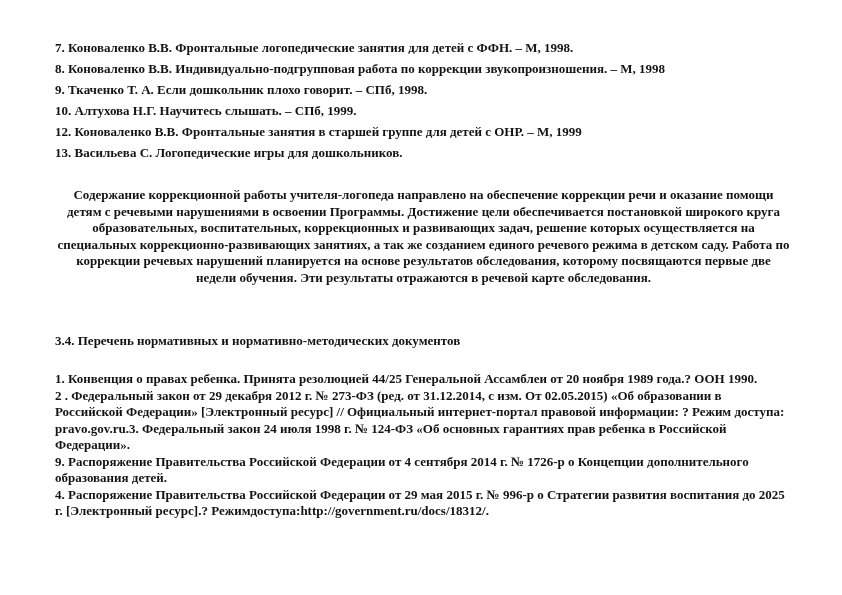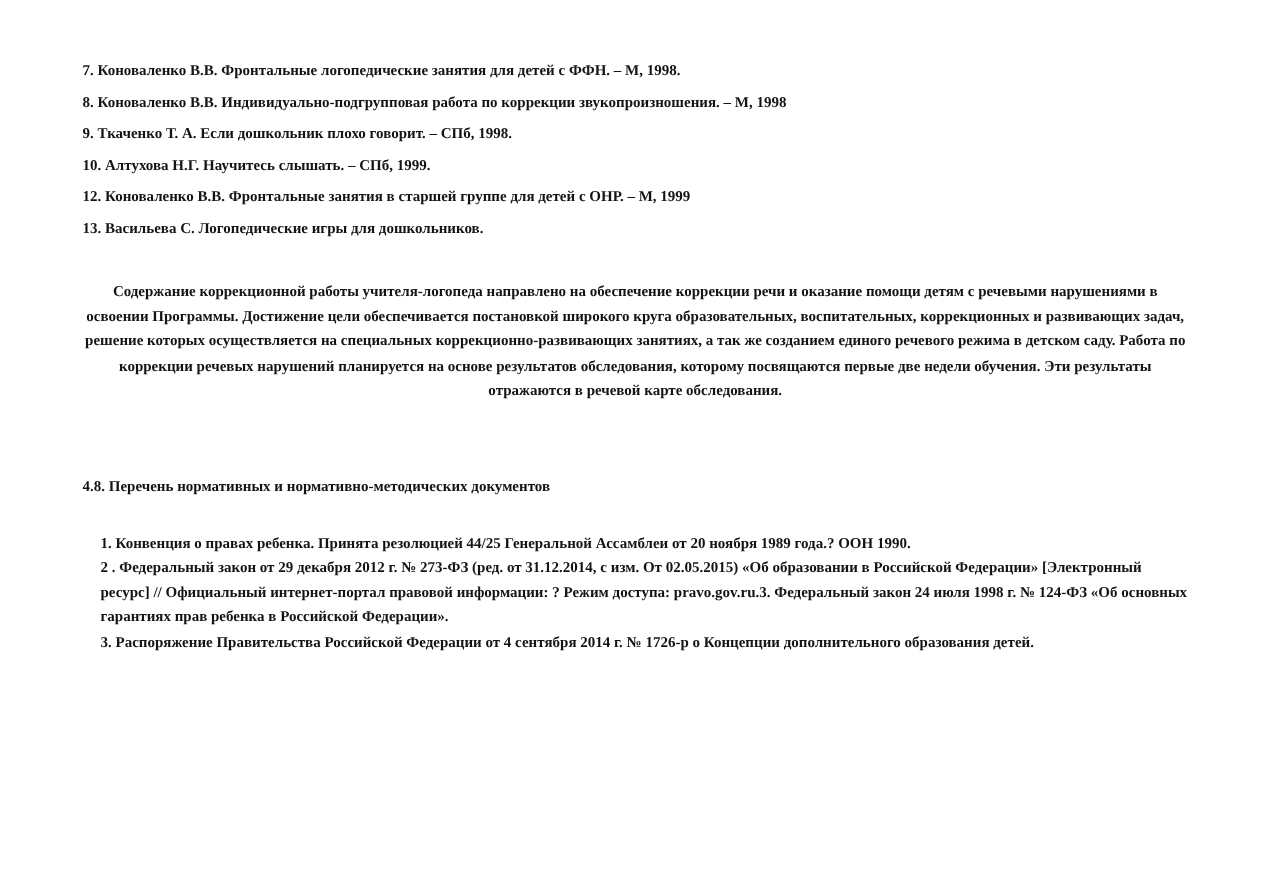--- a/index.html
+++ b/index.html
@@ -14,21 +14,21 @@
   }
   .page {
     box-sizing: border-box;
     width: 842px;
     height: 595px;
     padding: 40px 50px 0 55px;
     background: #ffffff;
     font-family: "Liberation Serif", "DejaVu Serif", serif;
     font-weight: 700;
     color: #141414;
-    font-size: 10px;
+    font-size: 13px;
     -webkit-font-smoothing: antialiased;
   }
   .bib-list .item {
     line-height: 16px;
     margin-bottom: 5px;
     white-space: nowrap;
   }
   .paragraph {
     margin-top: 26px;
     line-height: 16.5px;
@@ -38,40 +38,40 @@
   .heading {
     margin-top: 47px;
     line-height: 16px;
   }
   .doc-list {
     margin-top: 22px;
     max-width: 737px;
   }
   .doc-list .item {
     line-height: 16.5px;
-    margin-left: 12px;
   }
 </style>
 </head>
 <body>
 
 <div class="page">
 
   <div class="bib-list">
     <div class="item">7. Коноваленко В.В. Фронтальные логопедические занятия для детей с ФФН. – М, 1998.</div>
     <div class="item">8. Коноваленко В.В. Индивидуально-подгрупповая работа по коррекции звукопроизношения. – М, 1998</div>
     <div class="item">9. Ткаченко Т. А. Если дошкольник плохо говорит. – СПб, 1998.</div>
     <div class="item">10. Алтухова Н.Г. Научитесь слышать. – СПб, 1999.</div>
     <div class="item">12. Коноваленко В.В. Фронтальные занятия в старшей группе для детей с ОНР. – М, 1999</div>
     <div class="item">13. Васильева С. Логопедические игры для дошкольников.</div>
   </div>
 
   <div class="paragraph">Содержание коррекционной работы учителя-логопеда направлено на обеспечение коррекции речи и оказание помощи детям с речевыми нарушениями в освоении Программы. Достижение цели обеспечивается постановкой широкого круга образовательных, воспитательных, коррекционных и развивающих задач, решение которых осуществляется на специальных коррекционно-развивающих занятиях, а так же созданием единого речевого режима в детском саду. Работа по коррекции речевых нарушений планируется на основе результатов обследования, которому посвящаются первые две недели обучения. Эти результаты отражаются в речевой карте обследования.</div>
 
-  <div class="heading">4.8. Перечень нормативных и нормативно-методических документов</div>
+  <div class="heading">3.4. Перечень нормативных и нормативно-методических документов</div>
 
   <div class="doc-list">
     <div class="item">1. Конвенция о правах ребенка. Принята резолюцией 44/25 Генеральной Ассамблеи от 20 ноября 1989 года.? ООН 1990.</div>
     <div class="item">2 . Федеральный закон от 29 декабря 2012 г. № 273-ФЗ (ред. от 31.12.2014, с изм. От 02.05.2015) «Об образовании в Российской Федерации» [Электронный ресурс] // Официальный интернет-портал правовой информации: ? Режим доступа: pravo.gov.ru.3. Федеральный закон 24 июля 1998 г. № 124-ФЗ «Об основных гарантиях прав ребенка в Российской Федерации».</div>
-    <div class="item">3. Распоряжение Правительства Российской Федерации от 4 сентября 2014 г. № 1726-р о Концепции дополнительного образования детей.</div>
+    <div class="item">9. Распоряжение Правительства Российской Федерации от 4 сентября 2014 г. № 1726-р о Концепции дополнительного образования детей.</div>
+    <div class="item">4. Распоряжение Правительства Российской Федерации от 29 мая 2015 г. № 996-р о Стратегии развития воспитания до 2025 г. [Электронный ресурс].? Режимдоступа:http://government.ru/docs/18312/.</div>
   </div>
 
 </div>
 
 </body></html>

